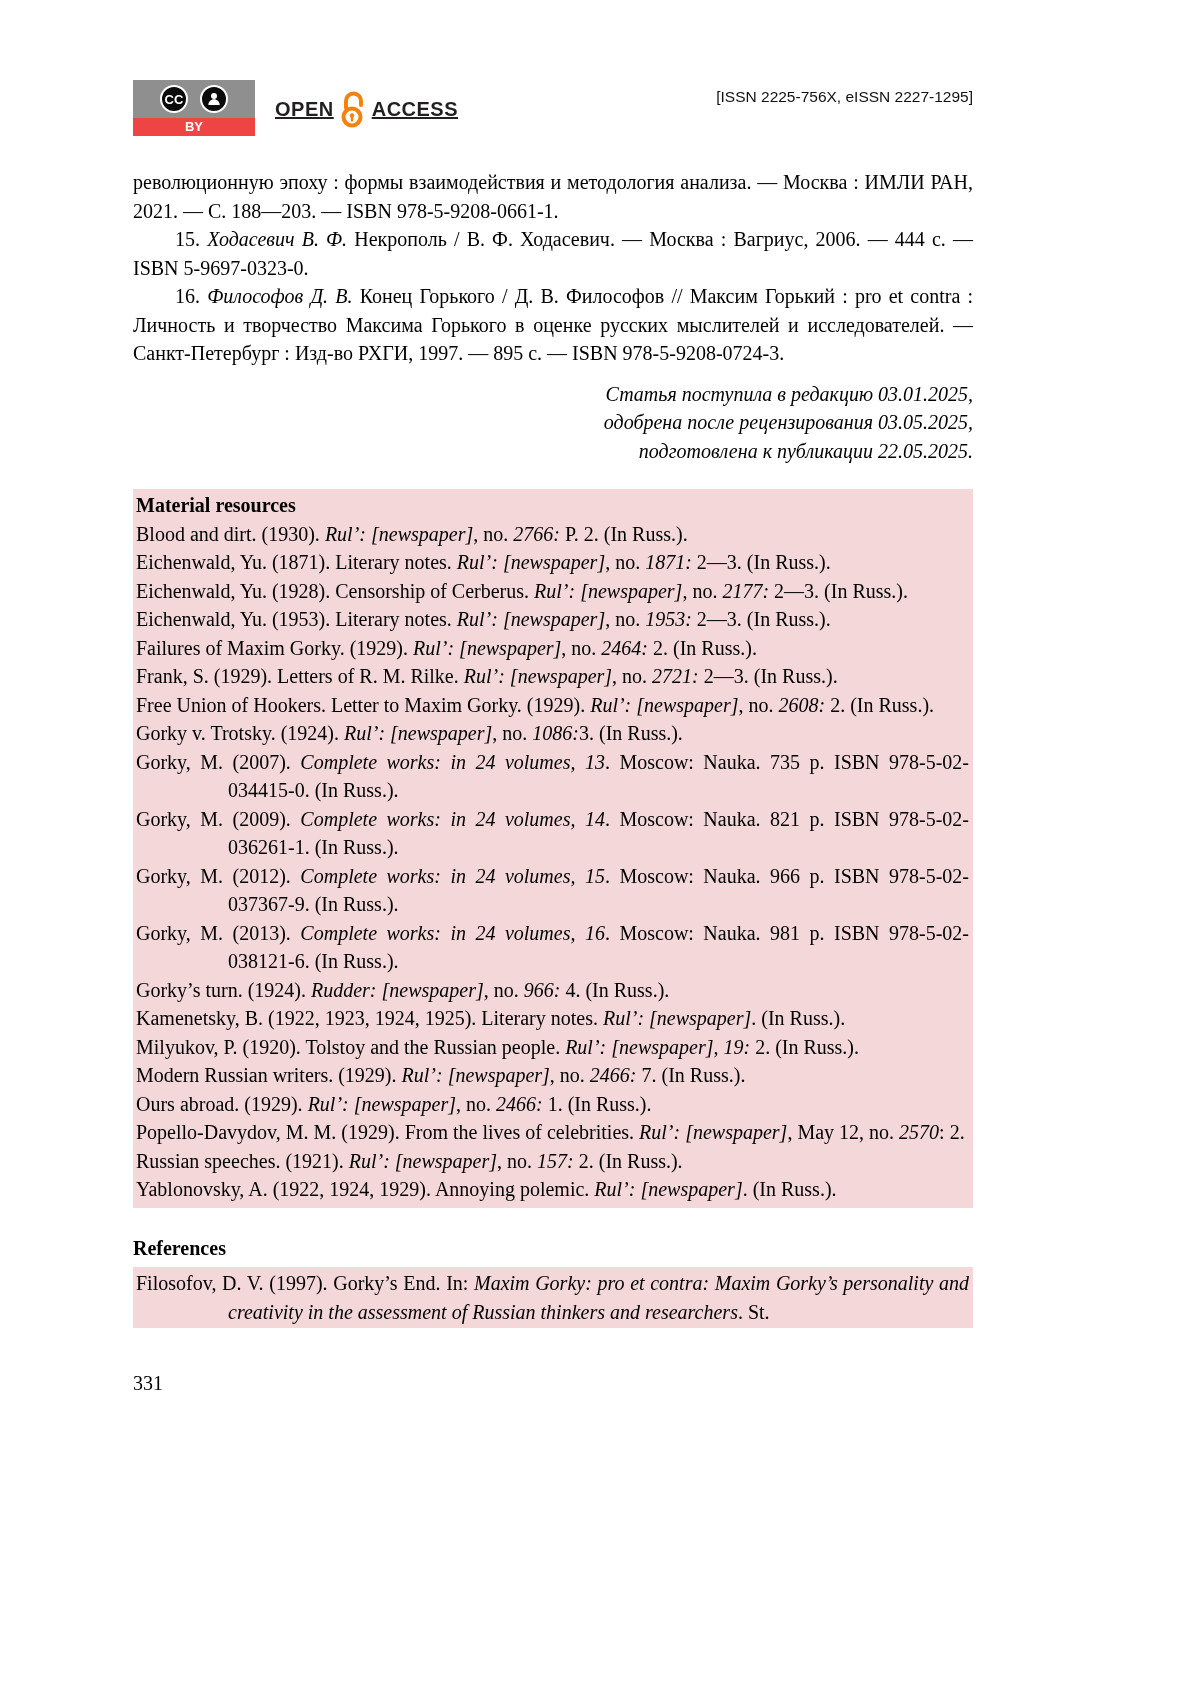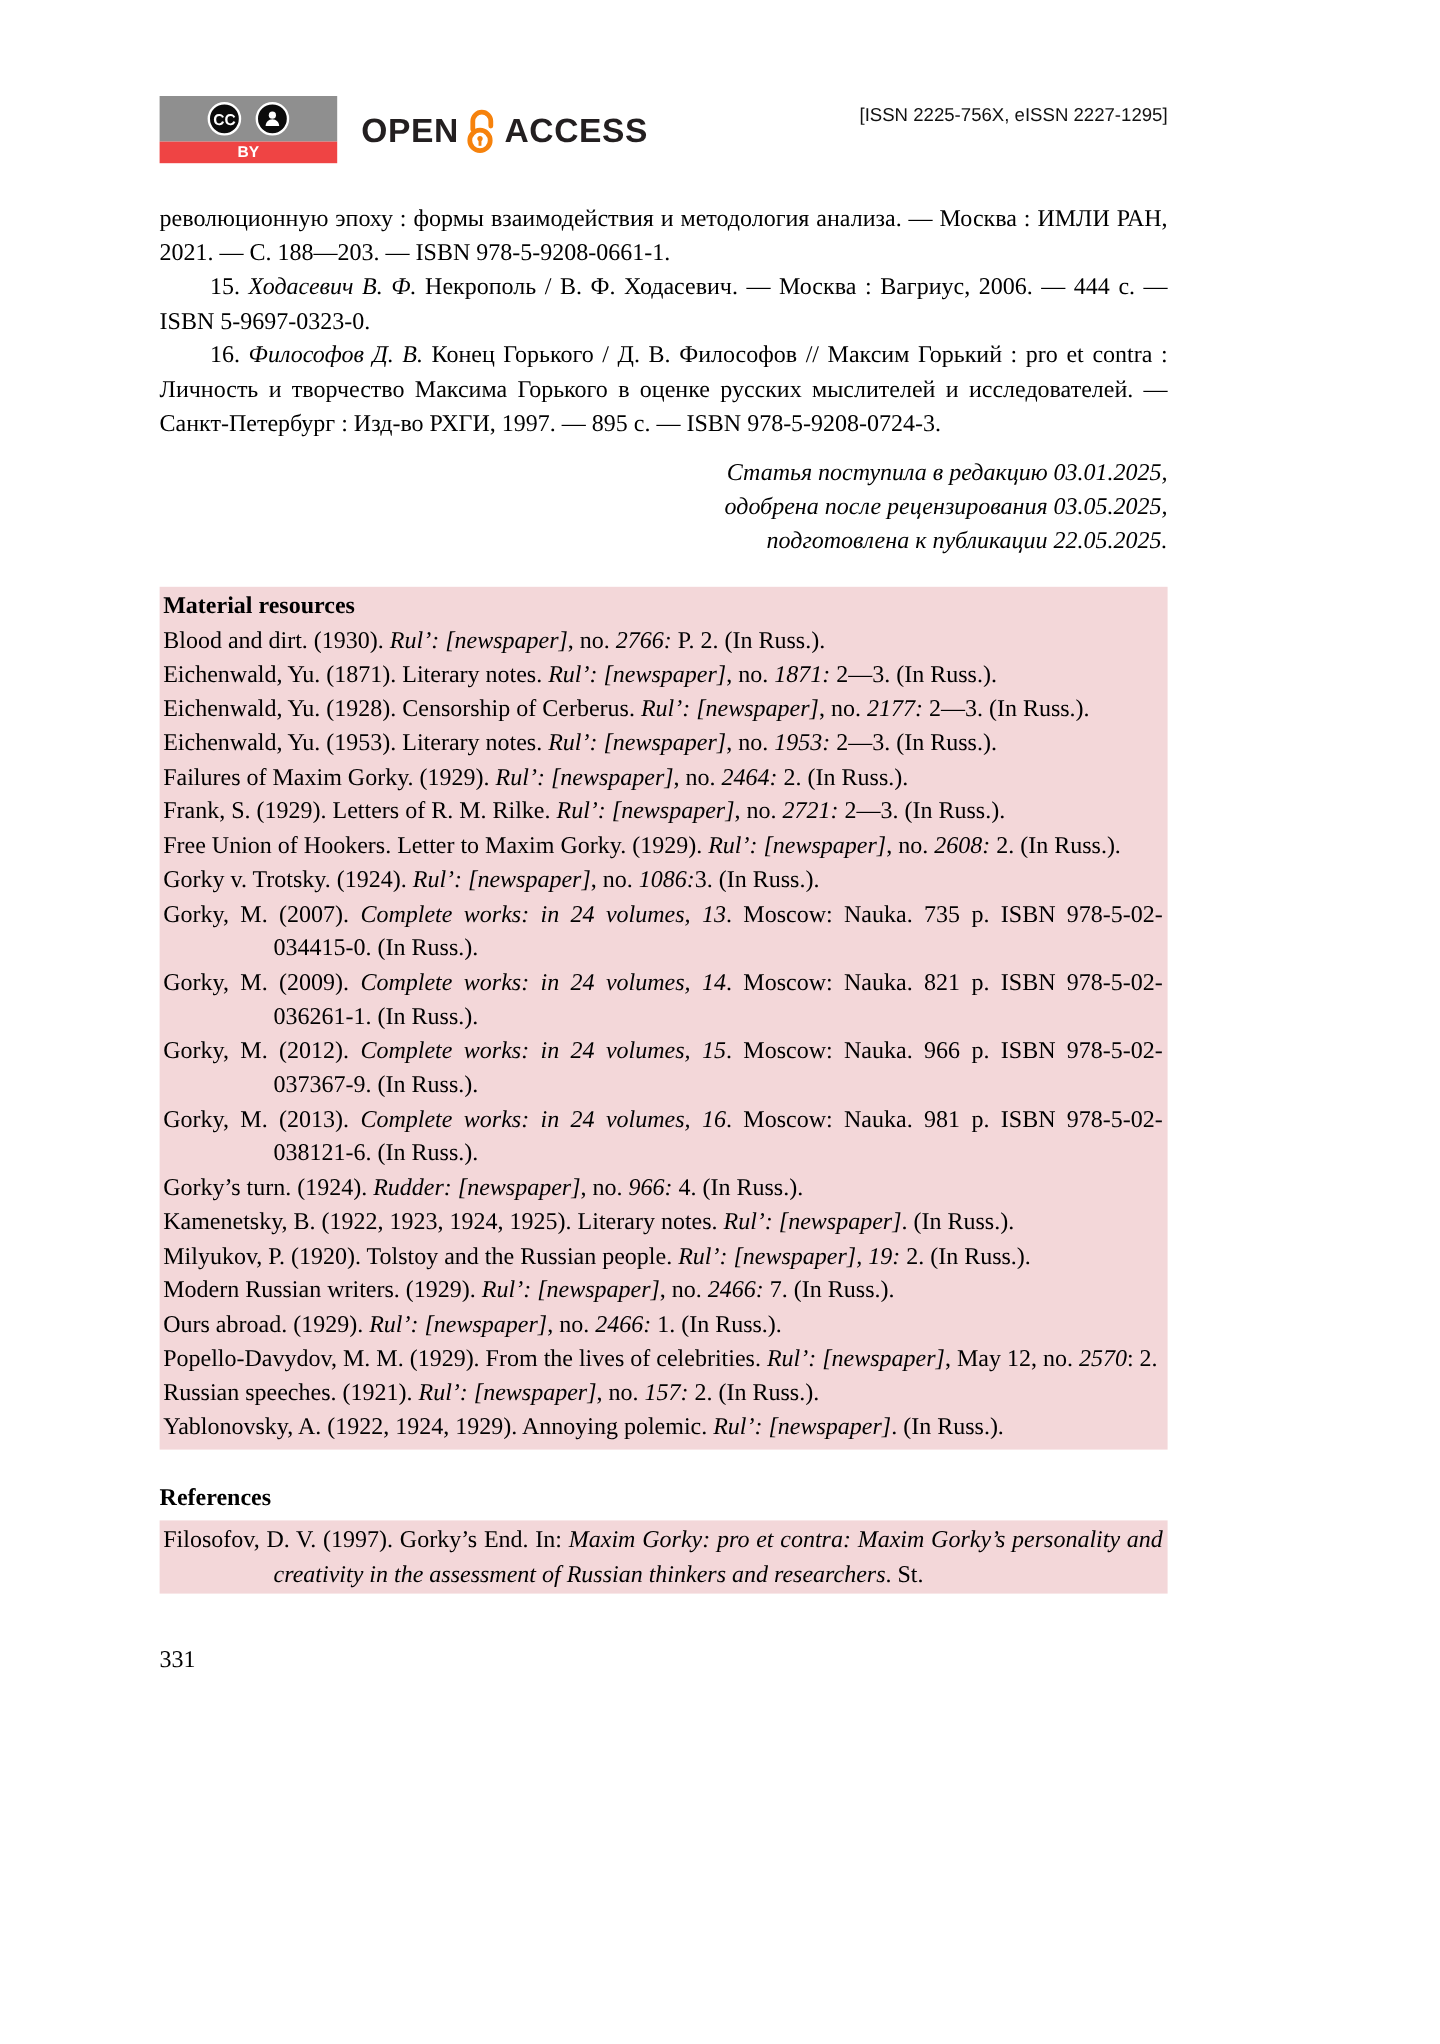--- a/index.html
+++ b/index.html
@@ -9,41 +9,41 @@
     background: #ffffff;
     color: #000;
     font-family: "Liberation Serif", serif;
     overflow: hidden;
     position: relative;
   }
   .content { position: absolute; left: 133px; top: 0; width: 840px; }
 
   
   .page-header { display: flex; align-items: flex-start; margin-top: 80px; }
-  .cc-badge { width: 148px; flex: 0 0 auto; }
+  .cc-badge { width: 122px; flex: 0 0 auto; }
   .cc-icons {
     background: var(--cc-grey, #8f8f8f);
     display: flex; justify-content: center; align-items: center;
     gap: 12px; padding: 5px 0; height: 38px;
   }
   .cc-circ {
     width: 28px; height: 28px; border-radius: 50%;
     background: #0b0b0b; border: 2px solid #fff; color: #fff;
     font-family: "Liberation Sans", sans-serif; font-weight: bold; font-size: 13px;
     display: flex; align-items: center; justify-content: center;
   }
   .cc-bar {
     background: #ef4444; color: #fff; text-align: center;
     font-family: "Liberation Sans", sans-serif; font-weight: bold; font-size: 13px;
     padding: 1px 0 2px;
   }
   .oa-logo { display: flex; align-items: center; gap: 4px; margin-left: 20px; margin-top: 10px; }
   .oa-text {
     font-family: "Liberation Sans", sans-serif; font-weight: bold;
-    font-size: 28px; color: #231f20; letter-spacing: 0.5px;
+    font-size: 20px; color: #231f20; letter-spacing: 0.5px; text-decoration: underline;
   }
   .oa-stroke { stroke: var(--accent-orange, #f6820c); }
   .oa-fill   { fill: var(--accent-orange, #f6820c); }
   .journal-info {
     margin-left: auto; text-align: right;
     font-family: "Liberation Sans", sans-serif;
     font-size: 15.5px; line-height: 22px; margin-top: 6px; color: #111;
   }
 
   

